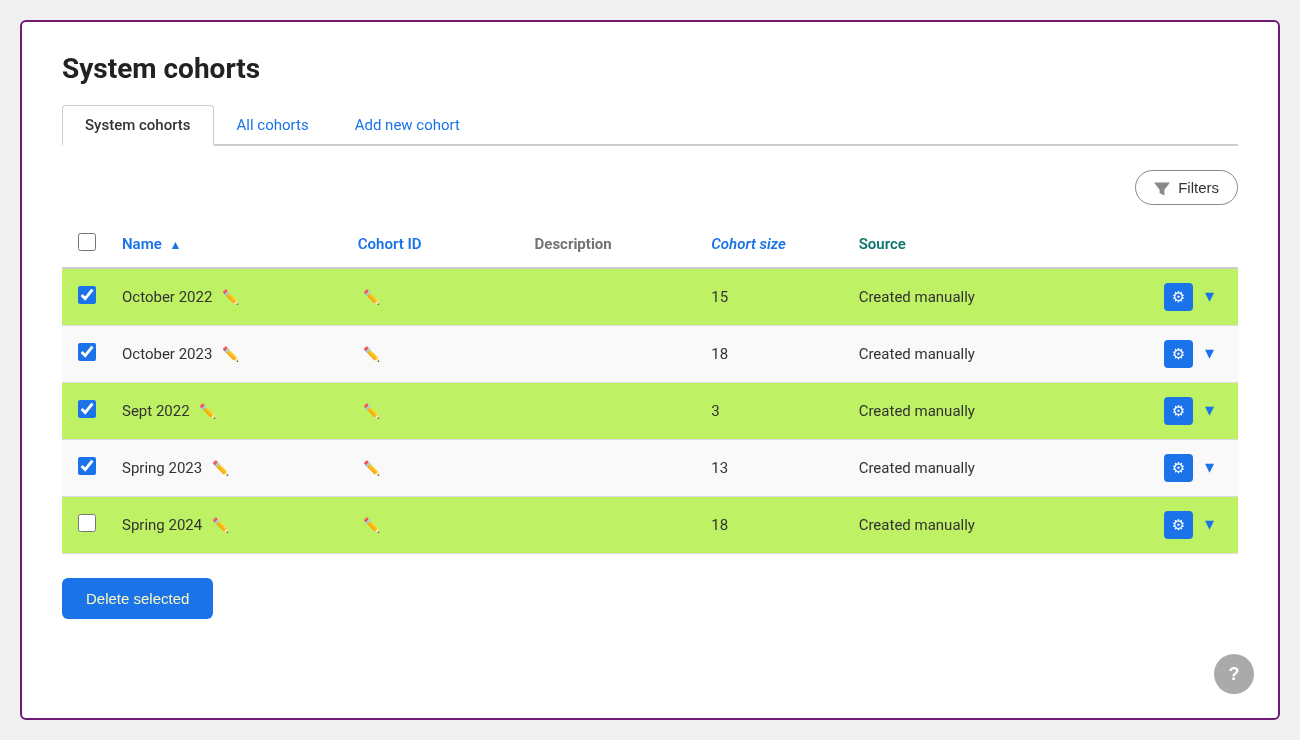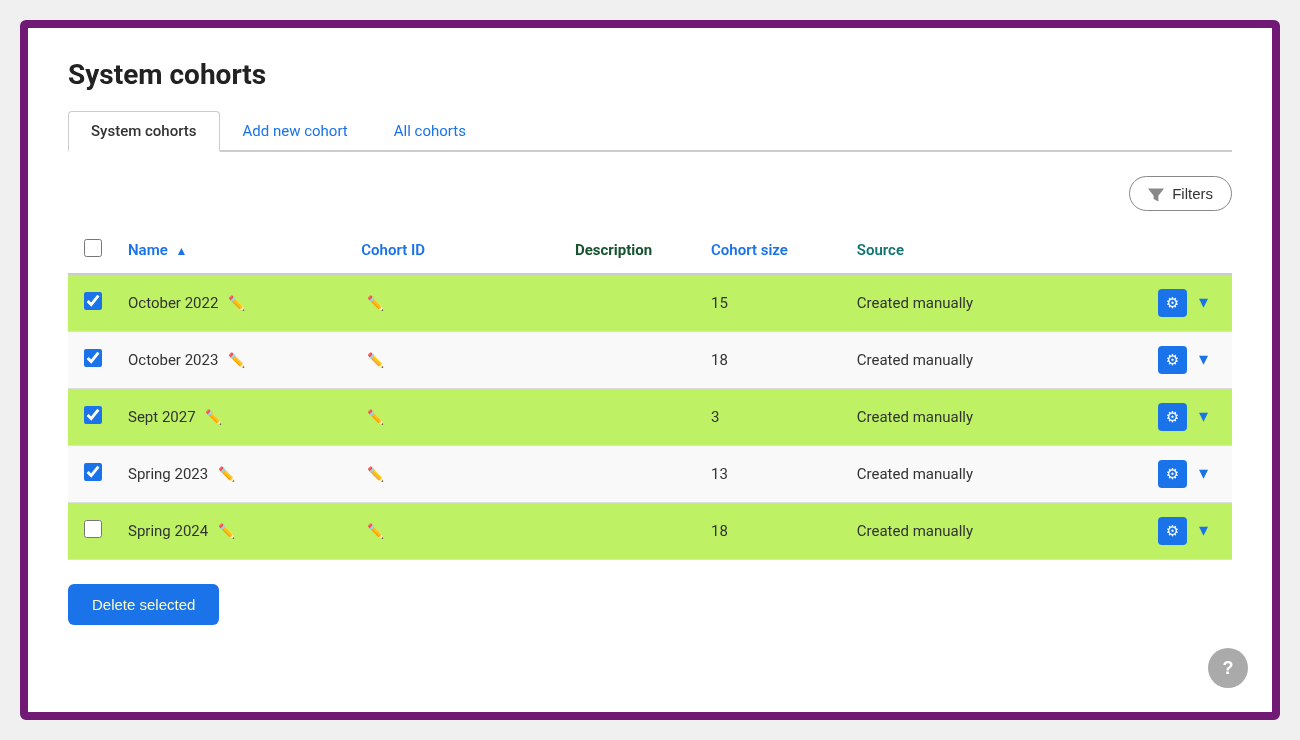--- a/index.html
+++ b/index.html
@@ -7,21 +7,21 @@
       font-family: -apple-system, BlinkMacSystemFont, 'Segoe UI', Roboto, sans-serif;
       background: #f0f0f0;
       display: flex;
       justify-content: center;
       align-items: center;
       min-height: 100vh;
     }
     .outer-border {
       width: 1260px;
       min-height: 700px;
-      border: 8px solid #701a75;
+      border: 2px solid #701a75;
       border-radius: 6px;
       background: #fff;
       padding: 30px 40px 40px 40px;
       position: relative;
     }
     .page-title {
       font-size: 28px;
       font-weight: 700;
       color: #222;
       margin-bottom: 18px;
@@ -198,22 +198,22 @@
     }
   </style>
 </head>
 <body>
 
 <div class="outer-border">
   <h1 class="page-title">System cohorts</h1>
 
   <nav class="tabs">
     <a class="tab active">System cohorts</a>
+    <a class="tab">All cohorts</a>
     <a class="tab">Add new cohort</a>
-    <a class="tab">All cohorts</a>
   </nav>
 
   <div class="toolbar">
     <button class="filters-btn">
       <svg class="filter-icon" viewBox="0 0 20 16" fill="#555">
         <polygon points="0,0 20,0 13,9 13,16 7,13 7,9" fill="#888"></polygon>
       </svg>
       <span>Filters</span>
     </button>
   </div>
@@ -222,22 +222,22 @@
     <thead>
       <tr>
         <th>
           <input type="checkbox" style="">
         </th>
         <th style="color:#1a73e8;">
           <span>Name</span>
           <span class="sort-arrow">▲</span>
         </th>
         <th style="color:#1a73e8;">Cohort ID</th>
-        <th style="color:#14532d; font-weight:700;text-align:center;">Description</th>
-        <th style="color:#1a73e8;">Cohort size</th>
+        <th style="color:#737373; font-weight:700;">Description</th>
+        <th style="color:#1a73e8;font-style:italic;">Cohort size</th>
         <th style="color:#0f766e;">Source</th>
         <th></th>
       </tr>
     </thead>
     <tbody id="table-body">
     <tr>
           <td><input type="checkbox" checked="" style=""></td>
           <td class="name-cell"><span>October 2022</span> <span class="edit-icon" title="Edit name">✏️</span></td>
           <td class="cohort-id-cell"><span class="edit-icon" title="Edit cohort ID">✏️</span></td>
           <td class="desc-cell"></td>
@@ -255,21 +255,21 @@
           <td class="desc-cell"></td>
           <td class="size-cell">18</td>
           <td class="source-cell">Created manually</td>
           <td class="actions-cell">
     <button class="gear-btn" title="Settings">⚙</button>
     <button class="chevron-btn" title="Expand">▾</button>
   </td>
         </tr>
         <tr>
           <td><input type="checkbox" checked="" style=""></td>
-          <td class="name-cell"><span>Sept 2027</span> <span class="edit-icon" title="Edit name">✏️</span></td>
+          <td class="name-cell"><span>Sept 2022</span> <span class="edit-icon" title="Edit name">✏️</span></td>
           <td class="cohort-id-cell"><span class="edit-icon" title="Edit cohort ID">✏️</span></td>
           <td class="desc-cell"></td>
           <td class="size-cell">3</td>
           <td class="source-cell">Created manually</td>
           <td class="actions-cell">
     <button class="gear-btn" title="Settings">⚙</button>
     <button class="chevron-btn" title="Expand">▾</button>
   </td>
         </tr>
         <tr>

